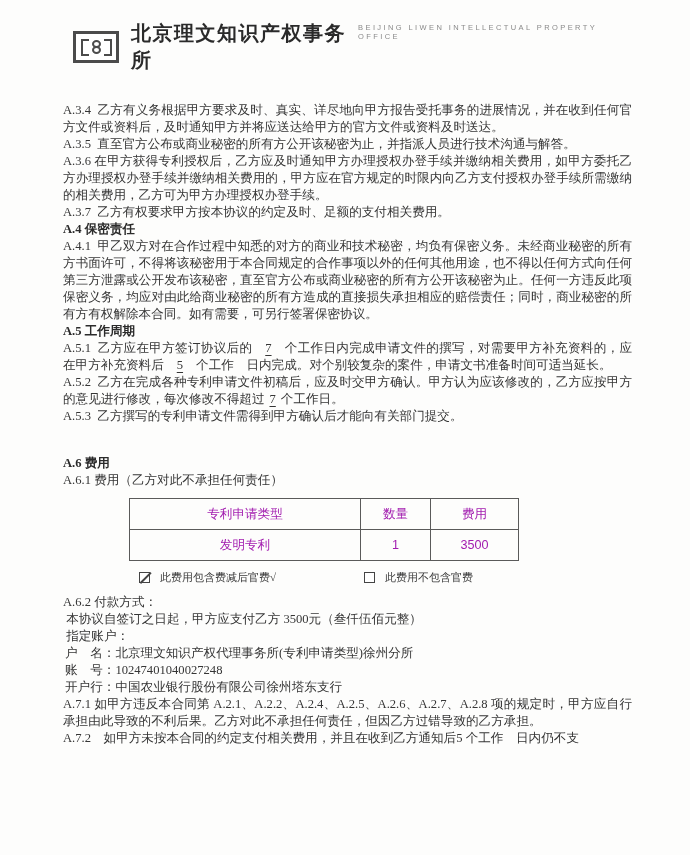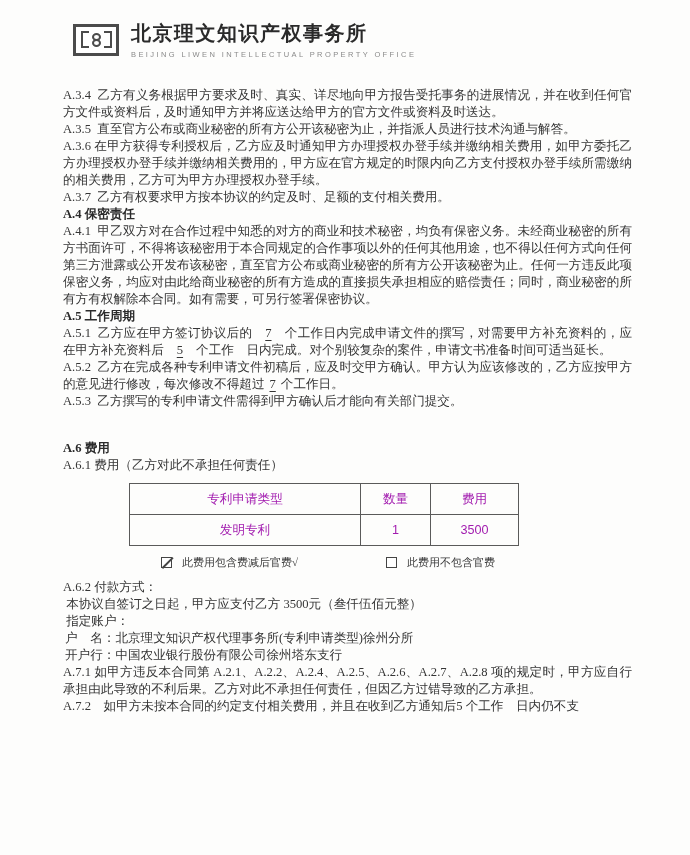--- a/index.html
+++ b/index.html
@@ -14,21 +14,21 @@
   .header{ display:flex; align-items:center; gap:12px; margin:0 0 28px 10px; }
   .logo-box{
     width:46px; height:32px; border:3px solid #4b4b4b; background:#fff;
     display:flex; align-items:center; justify-content:center; gap:3px; flex:0 0 auto;
   }
   .lb,.rb{ width:8px; height:17px; border:2px solid #4b4b4b; }
   .lb{ border-right:none; } .rb{ border-left:none; }
   .eight{ display:flex; flex-direction:column; align-items:center; }
   .eight i{ display:block; width:9px; height:8px; border:2px solid #4b4b4b; border-radius:50%; }
   .eight i+i{ margin-top:-2px; }
-  .titles{ display:flex; flex-direction:column; }
+  .titles{ display:flex; flex-direction:row; }
   .org-zh{ font-size:20px; font-weight:700; letter-spacing:1.5px; color:#2a2a2a; }
   .org-en{ font-size:7.5px; letter-spacing:2.4px; color:#8a8a8a; margin-top:3px; font-family:"Liberation Sans",sans-serif; }
   
   .content{ font-size:12.6px; line-height:17px; text-align:justify; color:#353535; }
   .content p{ white-space:pre-wrap; }
   p.hd{ font-weight:700; color:#2b2b2b; }
   .gap-top{ margin-top:30px; }
   .u{ text-decoration:underline; text-underline-offset:3px; padding:0 13px; }
   .u.narrow{ padding:0 5px; }
   
@@ -36,21 +36,21 @@
     border-collapse:collapse; margin:9px 0 8px 66px; width:389px;
     font-size:12.6px; color:#a21caf; table-layout:fixed;
   }
   table.fee th, table.fee td{
     border:1px solid #5a5a5a; height:31px; text-align:center; font-weight:400;
     white-space:nowrap; overflow:hidden;
   }
   .col-type{ width:231px; } .col-qty{ width:70px; } .col-fee{ width:88px; }
   .num{ font-family:"Liberation Sans","DejaVu Sans",sans-serif; }
   
-  .cb-row{ display:flex; align-items:center; margin:4px 0 8px 98px; gap:88px;
+  .cb-row{ display:flex; align-items:center; margin:4px 0 8px 76px; gap:88px;
            font-size:11px; color:#3a3a3a; }
   .cb-opt{ display:flex; align-items:center; gap:10px; }
   .cb{ position:relative; width:11px; height:11px; border:1.4px solid #444; background:#fff; flex:0 0 auto; }
   .cb.checked::after{
     content:""; position:absolute; left:-2px; top:4px; width:15px; height:1.6px;
     background:#444; transform:rotate(-45deg);
   }
   .acct{ padding-left:2px; }
 </style>
 </head>
@@ -114,19 +114,20 @@
       <div class="cb-opt">
         <span class="cb"></span>
         <span>此费用不包含官费</span>
       </div>
     </div>
 
     <p>A.6.2 付款方式：</p>
     <p> 本协议自签订之日起，甲方应支付乙方 3500元（叁仟伍佰元整）</p>
     <p> 指定账户：</p>
     <p class="acct">户　名：北京理文知识产权代理事务所(专利申请类型)徐州分所</p>
+    <p class="acct">账　号：10247401040027248</p>
     <p class="acct">开户行：中国农业银行股份有限公司徐州塔东支行</p>
 
     <p>A.7.1 如甲方违反本合同第 A.2.1、A.2.2、A.2.4、A.2.5、A.2.6、A.2.7、A.2.8 项的规定时，甲方应自行承担由此导致的不利后果。乙方对此不承担任何责任，但因乙方过错导致的乙方承担。</p>
     <p>A.7.2    如甲方未按本合同的约定支付相关费用，并且在收到乙方通知后5 个工作　日内仍不支</p>
 
   </div>
 </div>
 
 </body></html>

